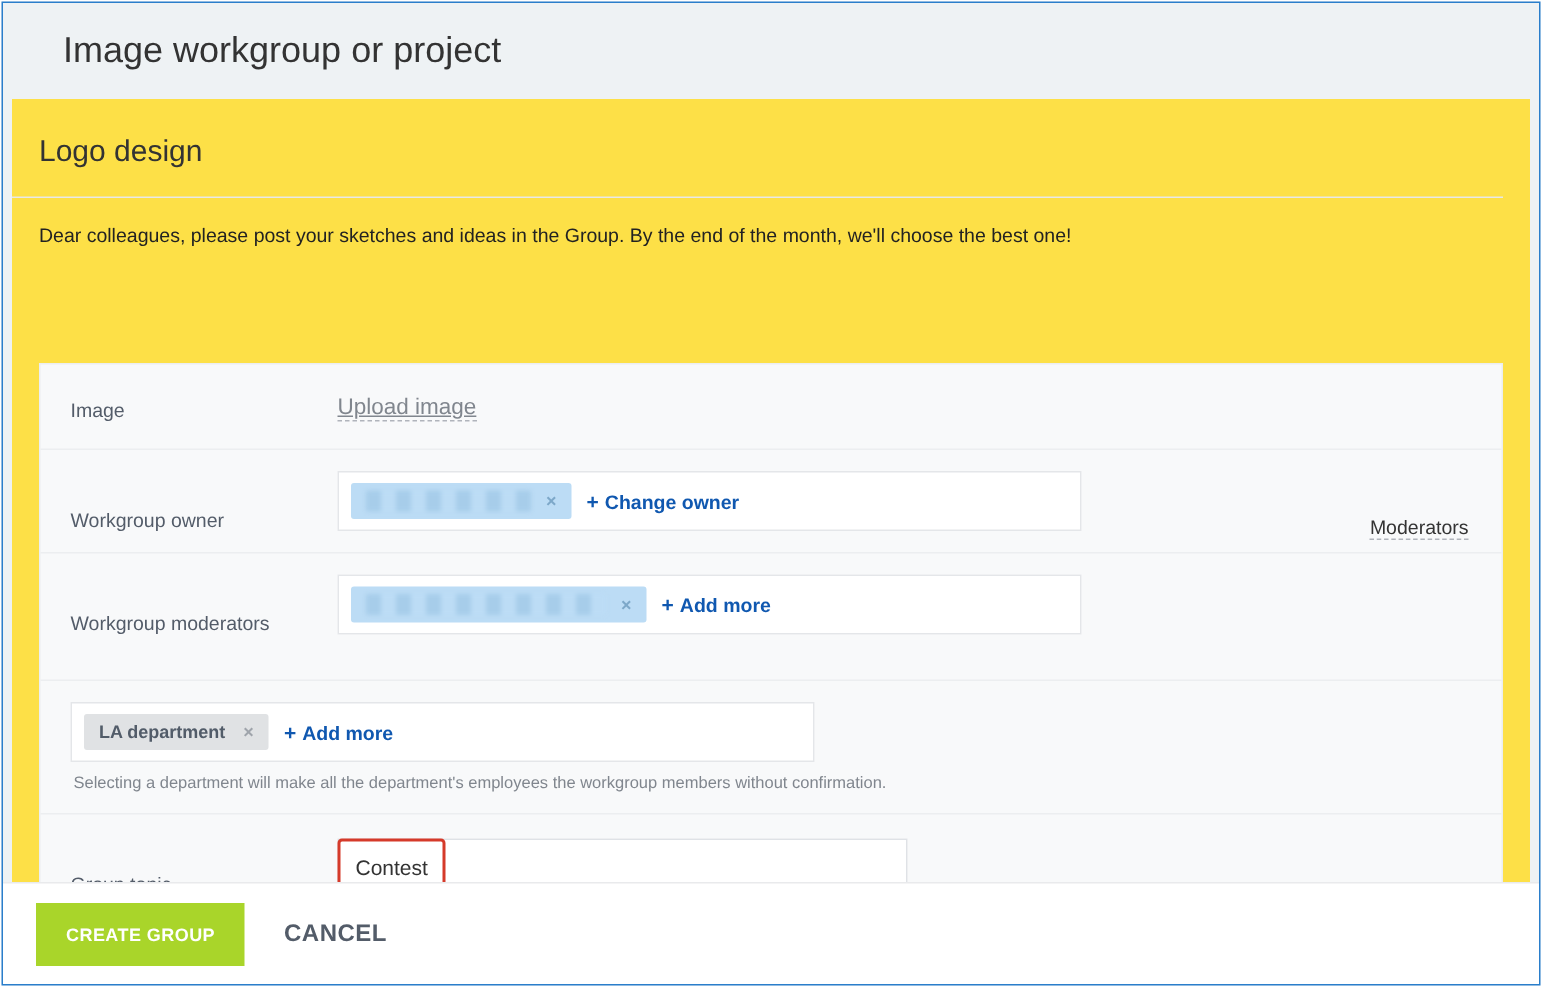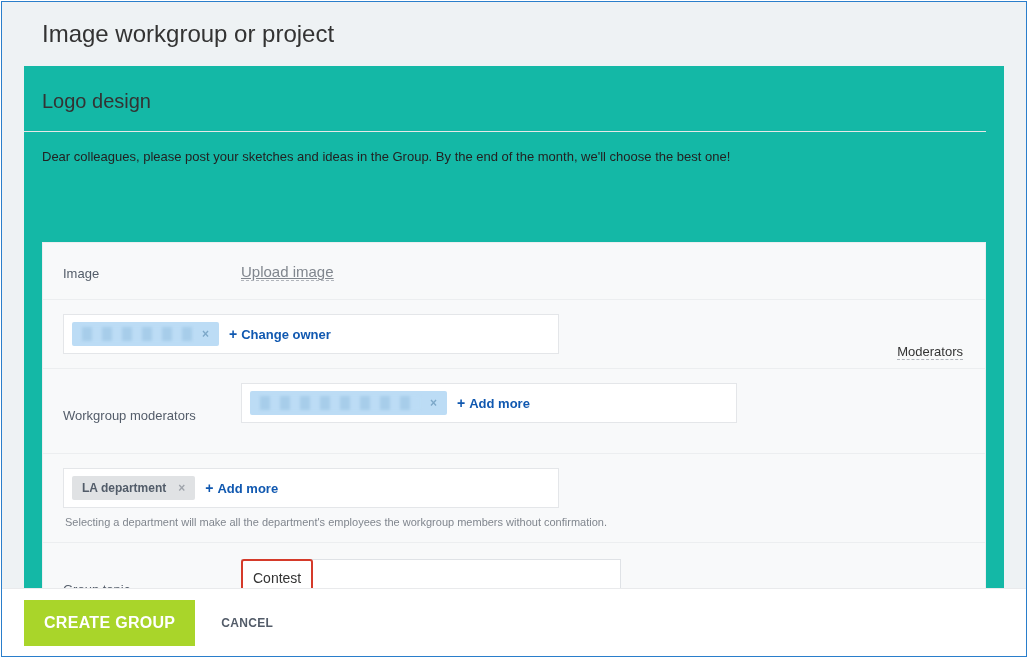--- a/index.html
+++ b/index.html
@@ -20,22 +20,22 @@
       display: flex;
       flex-direction: column;
     }
     .modal-title {
       padding: 18px 40px 18px 40px;
       font-size: 24px;
       font-weight: 300;
       color: #333;
     }
     .content-panel {
-      background: #14b8a6;
-      margin: 0 22px;
+      background: #fde047;
+      margin: 0 6px;
       flex: 1;
       overflow: hidden;
     }
     .group-name {
       font-size: 20px;
       color: #333;
       font-weight: 400;
       padding: 24px 18px 18px 18px;
     }
     .hr-line {
@@ -181,33 +181,33 @@
       align-items: center;
       padding: 0 22px;
       gap: 26px;
       position: absolute;
       left: 0; right: 0; bottom: 0;
     }
     .btn-primary {
       background: #a9d52a;
       color: #fff;
       font-weight: 700;
-      font-size: 16px;
+      font-size: 12px;
       letter-spacing: 0.3px;
       border: none;
       padding: 14px 20px;
       cursor: pointer;
       text-align: center;
     }
     .btn-cancel {
       background: transparent;
       border: none;
       color: #535c69;
       font-weight: 700;
-      font-size: 12px;
+      font-size: 16px;
       letter-spacing: 0.3px;
       cursor: pointer;
     }
     
     .form-row.image-row .form-label { padding-top: 2px; }
     .form-row.owner-row, .form-row.mods-row, .form-row.invite-row { padding-top: 14px; padding-bottom: 14px; }
     .form-row.topic-row { padding-top: 16px; padding-bottom: 20px; }
     .form-row.mods-row { padding-bottom: 30px; }
     .form-row.invite-row .form-label { padding-top: 14px; }
   </style>
@@ -227,20 +227,21 @@
     <div class="form-section">
 
       <div class="form-row image-row">
         <div class="form-label">Image</div>
         <div class="form-control-area">
           <span class="upload-link">Upload image</span>
         </div>
       </div>
 
       <div class="form-row owner-row">
+        <div class="form-label">Workgroup owner</div>
         <div class="form-control-area">
           <div class="chip-box">
             <span class="chip chip-blue">
               <span class="chip-blur"></span>
               <span class="chip-x">×</span>
             </span>
             <span class="add-link">
               <span class="plus">+</span>
               <span>Change owner</span>
             </span>

